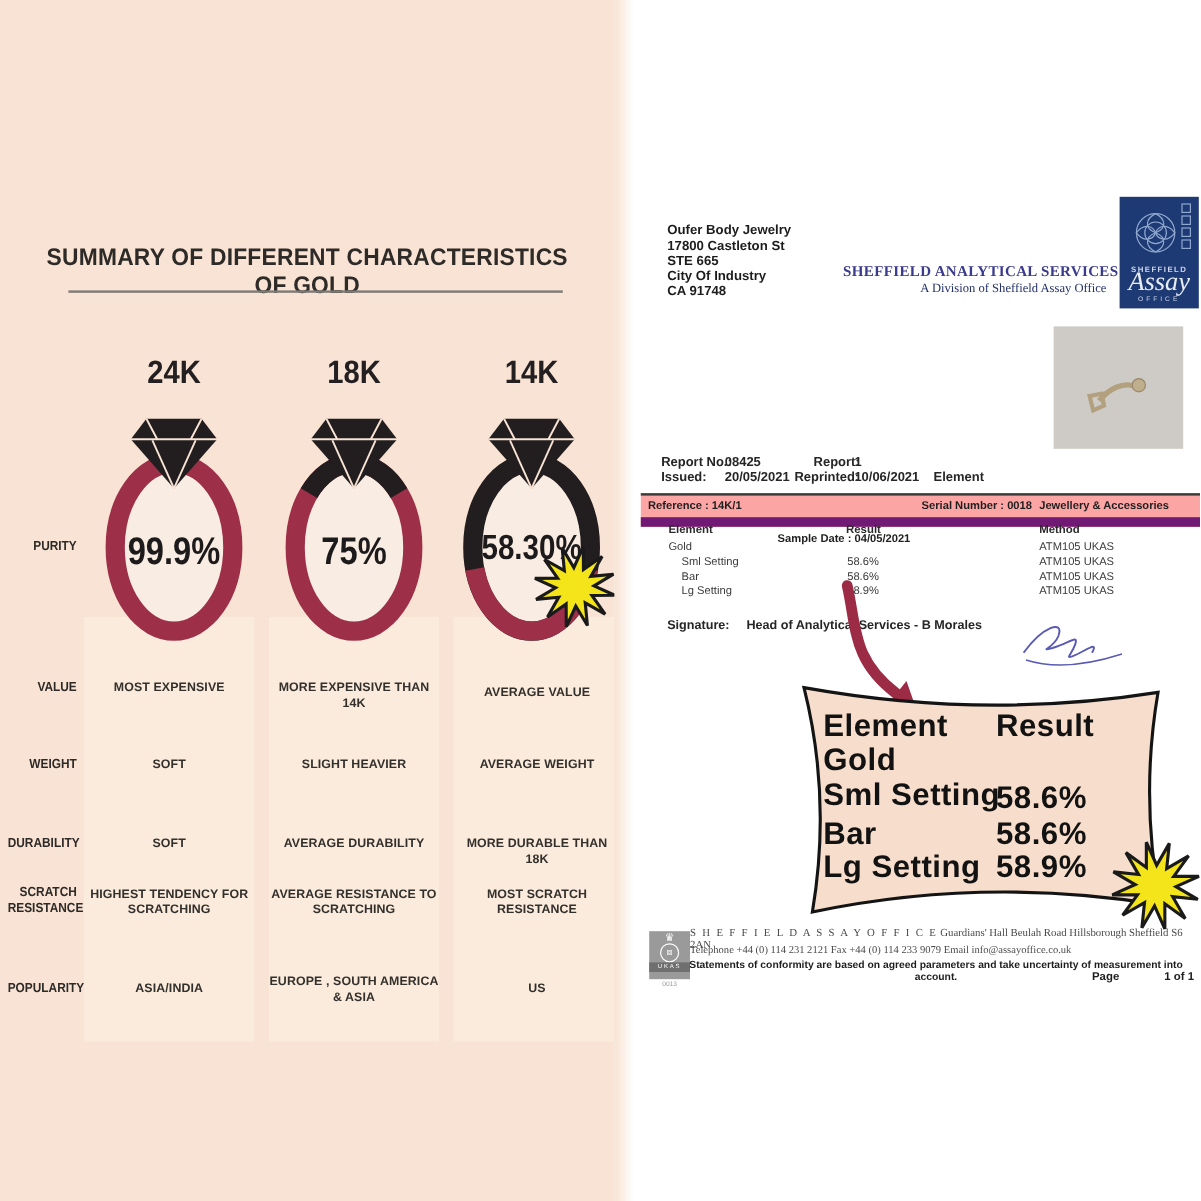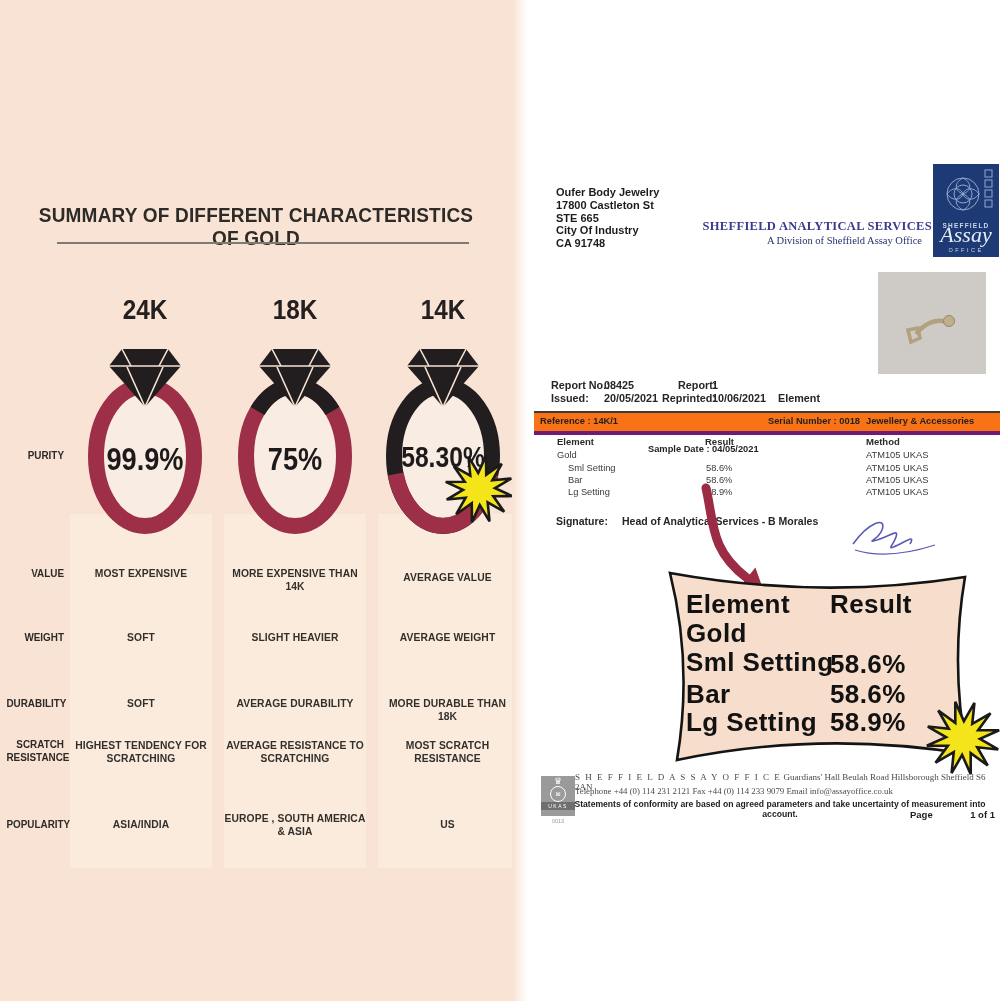--- a/index.html
+++ b/index.html
@@ -38,22 +38,22 @@
   .assay-logo .rose{position:absolute;left:4px;top:2px;}
   .assay-logo .l1{position:absolute;left:0;top:58px;width:100%;text-align:center;
                   font-size:6.5px;color:#cdd6ea;letter-spacing:1.2px;font-weight:700;}
   .assay-logo .l2{position:absolute;left:0;top:58px;width:100%;text-align:center;
                   font-family:"Liberation Serif",serif;font-style:italic;font-size:22px;
                   color:#e8edf6;}
   .assay-logo .l3{position:absolute;left:0;top:83px;width:100%;text-align:center;
                   font-size:5.5px;color:#cdd6ea;letter-spacing:2.5px;}
   .photo{position:absolute;left:878px;top:272px;width:108px;height:102px;background:#cecac5;}
   .repfield{position:absolute;font-size:10.8px;font-weight:700;color:#262626;}
-  .graybar{position:absolute;left:534px;top:411px;width:466px;height:18px;background:#f97316;
-           border-top:2px solid #3a3a3a;border-bottom:4px solid #701a75;}
+  .graybar{position:absolute;left:534px;top:411px;width:466px;height:18px;background:#fca5a5;
+           border-top:2px solid #3a3a3a;border-bottom:8px solid #701a75;}
   .graybar span{position:absolute;top:3px;font-size:9.3px;font-weight:700;color:#1f1f1f;}
   .th{position:absolute;font-size:9.5px;font-weight:700;color:#2b2b2b;}
   .td{position:absolute;font-size:9.3px;color:#3a3a3a;}
   .sig{position:absolute;font-size:10.5px;font-weight:700;color:#262626;}
   .callout-text{position:absolute;font-size:26px;font-weight:700;color:#121212;letter-spacing:.4px;}
   .foot{position:absolute;left:575px;width:420px;text-align:left;
         font-family:"Liberation Serif",serif;color:#4a4a4a;}
   .foot .sp{letter-spacing:1.5px;}
   .statement{position:absolute;left:560px;top:799px;width:440px;text-align:center;
              font-size:8.6px;font-weight:700;color:#1d1d1d;font-family:"Liberation Sans",sans-serif;}

